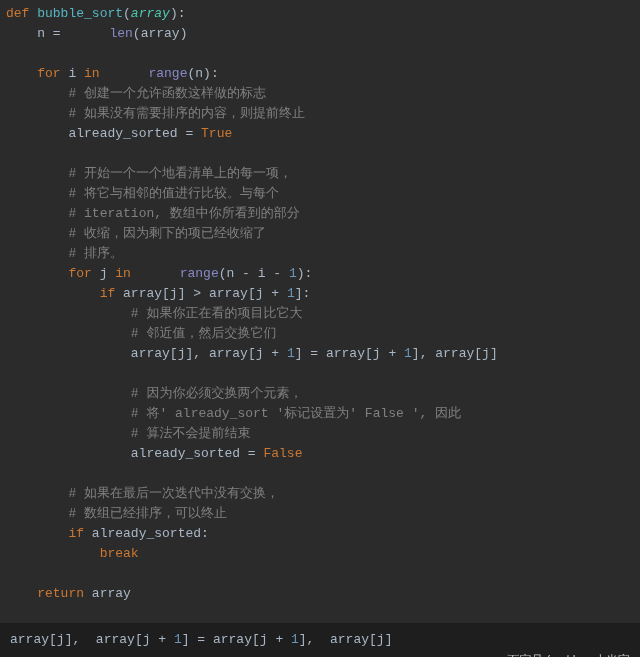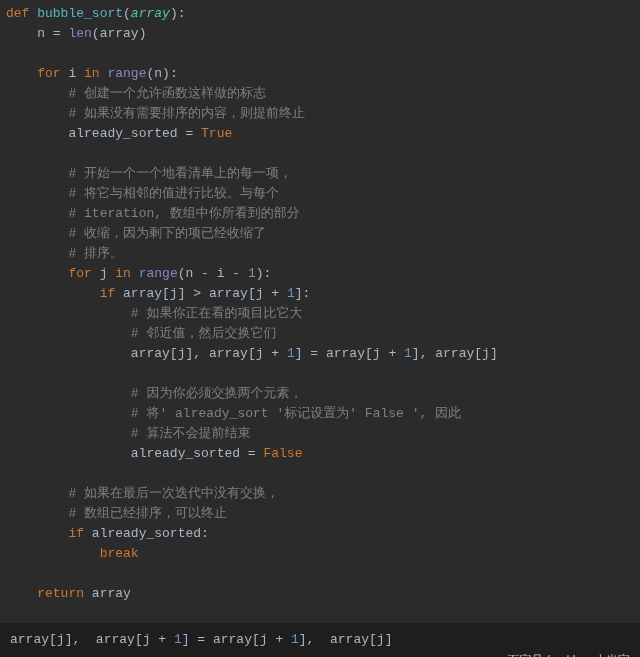--- a/index.html
+++ b/index.html
@@ -19,21 +19,21 @@
     white-space: pre;
     font-family: Liberation Mono, monospace;
   }
   .line { display: block; }
   .kw      { color: #cc7832; }          
   .fn      { color: #56b6c2; }          
   .param   { color: #4ec9b0; font-style: italic; }  
   .ident   { color: #a9b7c6; }
   .op      { color: #a9b7c6; }
   .num     { color: #6897bb; }
-  .builtin { color: #8888c6; }          
+  .builtin { color: #8888c6; margin-left: 41px; }          
   .bool    { color: #cc7832; }          
   .comment { color: #808080; text-align: center; }
   .punct   { color: #a9b7c6; }
 
   .bottom-bar {
     position: absolute;
     left: 0;
     right: 0;
     bottom: 0;
     height: 34px;

